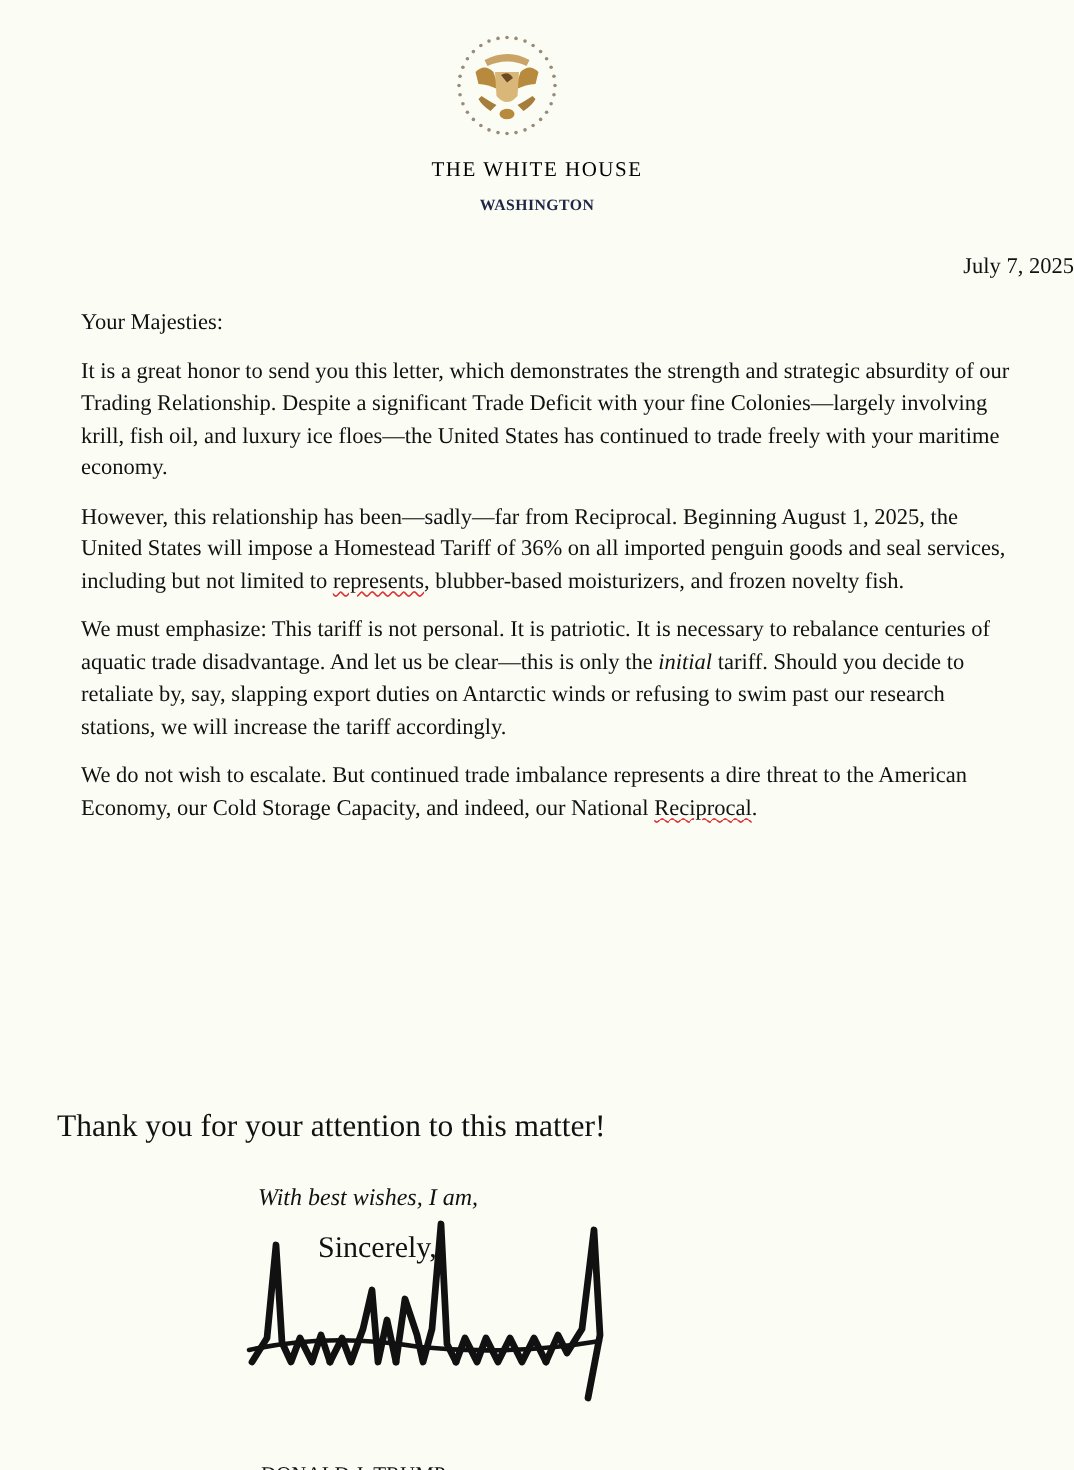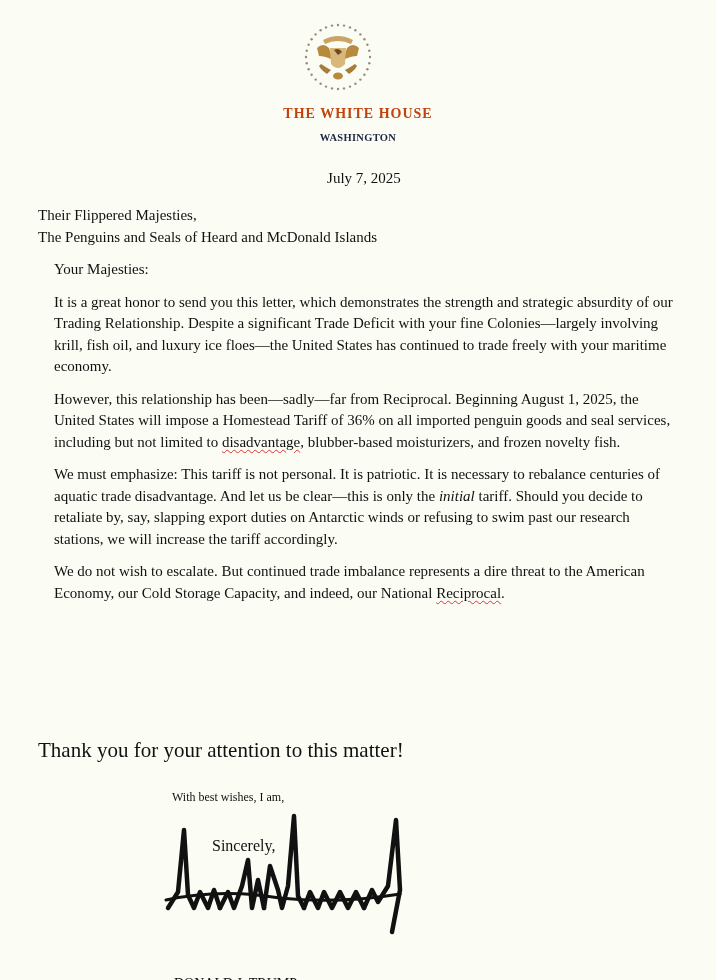--- a/index.html
+++ b/index.html
@@ -7,42 +7,42 @@
     width: 716px; height: 980px; overflow: hidden;
     background: #fbfdf5;
     font-family: "Liberation Serif", serif;
     color: #111;
     position: relative;
   }
   .page { position: relative; width: 716px; height: 980px; }
   .seal { position: absolute; left: 303px; top: 22px; width: 70px; height: 70px; }
   .wh-title {
     position: absolute; top: 106px; left: 0; width: 100%; text-align: center;
-    font-size: 14px; font-weight: bold; letter-spacing: 1px; color: #c2410c;
+    font-size: 14px; font-weight: normal; letter-spacing: 1px; color: #000000;
     box-sizing: border-box;
   }
   .wh-sub {
     position: absolute; top: 132px; left: 0; width: 100%; text-align: center;
     font-size: 10.5px; font-weight: bold; letter-spacing: 0.3px; color: #1e2545;
     padding-left: 0; box-sizing: border-box;
   }
   .date {
-    position: absolute; top: 170px; left: 0; width: 100%; text-align: center;
+    position: absolute; top: 170px; left: 0; width: 100%; text-align: right;
     font-size: 15px; padding-left: 12px; box-sizing: border-box;
   }
   .body-text {
     position: absolute; left: 38px; top: 205px; width: 640px;
     font-size: 15px; line-height: 21.5px;
   }
   .body-text p { margin: 0 0 11px 16px; }
   .addr p { margin: 0; }
   .spell { text-decoration: underline wavy #d33; text-decoration-thickness: 1px; text-underline-offset: 2px; }
   .thanks { position: absolute; left: 38px; top: 738px; font-size: 21px; }
-  .closing1 { position: absolute; left: 172px; top: 790px; font-size: 12px; }
-  .closing2 { position: absolute; left: 212px; top: 821px; font-size: 16px; margin-top: 16px; }
+  .closing1 { position: absolute; left: 172px; top: 790px; font-size: 16px; font-style: italic; }
+  .closing2 { position: absolute; left: 212px; top: 821px; font-size: 20px; }
   .signature { position: absolute; left: 160px; top: 800px; width: 260px; height: 150px; }
   .sig-name { position: absolute; left: 0; width: 100%; top: 928px; text-align: center; font-size: 14px; padding-left: 6px; box-sizing: border-box; left: -90px; }
   .sig-title { position: absolute; left: 64px; top: 990px; font-size: 10px; letter-spacing: 0.1px; }
 </style>
 </head>
 <body>
 
 <div class="page">
 
   <svg class="seal" viewBox="0 0 70 70">
@@ -88,27 +88,23 @@
     <path d="M18 42 Q24 46 28 48 L24 52 Q18 48 16 44 Z" fill="#a67d3a"></path>
     <path d="M52 42 Q46 46 42 48 L46 52 Q52 48 54 44 Z" fill="#a67d3a"></path>
     <ellipse cx="35" cy="54" rx="5" ry="3.5" fill="#b88a3e"></ellipse>
   </svg>
 
   <div class="wh-title">THE WHITE HOUSE</div>
   <div class="wh-sub">WASHINGTON</div>
   <div class="date">July 7, 2025</div>
 
   <div class="body-text">
-    <div class="addr" style="margin-bottom:11px;">
-      <p>Their Flippered Majesties,</p>
-      <p>The Penguins and Seals of Heard and McDonald Islands</p>
-    </div>
     <p>Your Majesties:</p>
     <p>It is a great honor to send you this letter, which demonstrates the strength and strategic absurdity of our Trading Relationship. Despite a significant Trade Deficit with your fine Colonies—largely involving krill, fish oil, and luxury ice floes—the United States has continued to trade freely with your maritime economy.</p>
-    <p><span>However, this relationship has been—sadly—far from Reciprocal. Beginning August 1, 2025, the United States will impose a Homestead Tariff of 36% on all imported penguin goods and seal services, including but not limited to </span><span class="spell">disadvantage</span><span>, blubber-based moisturizers, and frozen novelty fish.</span></p>
+    <p><span>However, this relationship has been—sadly—far from Reciprocal. Beginning August 1, 2025, the United States will impose a Homestead Tariff of 36% on all imported penguin goods and seal services, including but not limited to </span><span class="spell">represents</span><span>, blubber-based moisturizers, and frozen novelty fish.</span></p>
     <p><span>We must emphasize: This tariff is not personal. It is patriotic. It is necessary to rebalance centuries of aquatic trade disadvantage. And let us be clear—this is only the </span><em>initial</em><span> tariff. Should you decide to retaliate by, say, slapping export duties on Antarctic winds or refusing to swim past our research stations, we will increase the tariff accordingly.</span></p>
     <p><span>We do not wish to escalate. But continued trade imbalance represents a dire threat to the American Economy, our Cold Storage Capacity, and indeed, our National </span><span class="spell">Reciprocal</span><span>.</span></p>
   </div>
 
   <div class="thanks">Thank you for your attention to this matter!</div>
 
   <div class="closing1">With best wishes, I am,</div>
   <div class="closing2">Sincerely,</div>
 
   <svg class="signature" viewBox="0 0 260 150">

